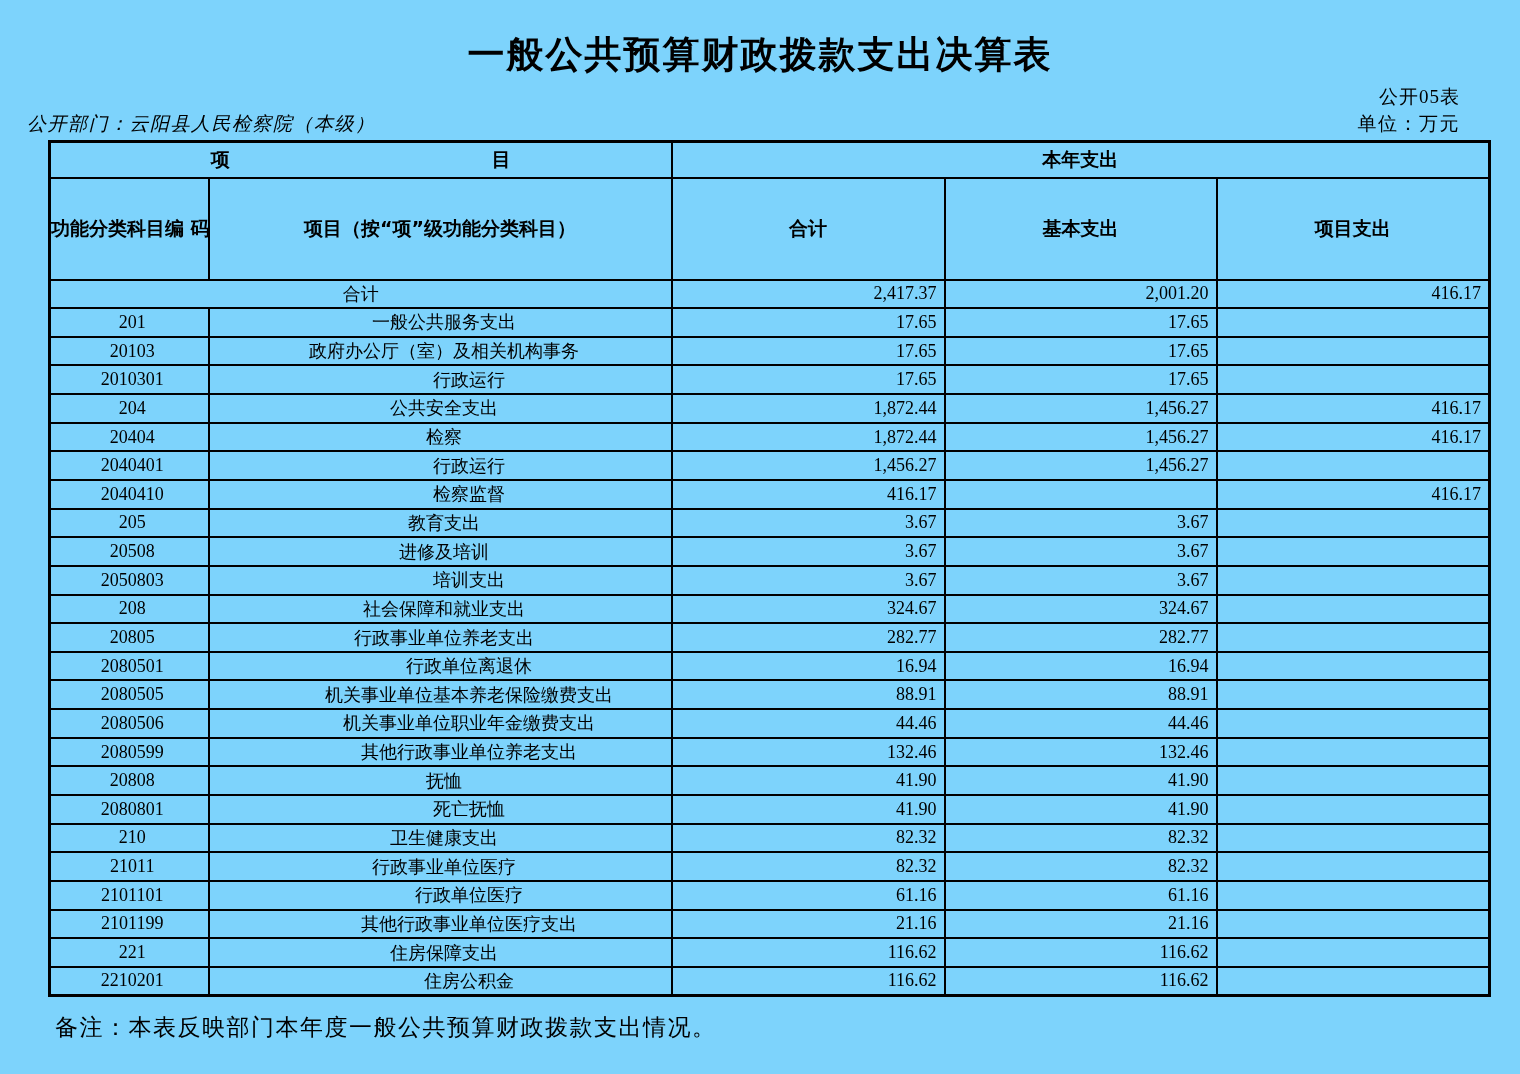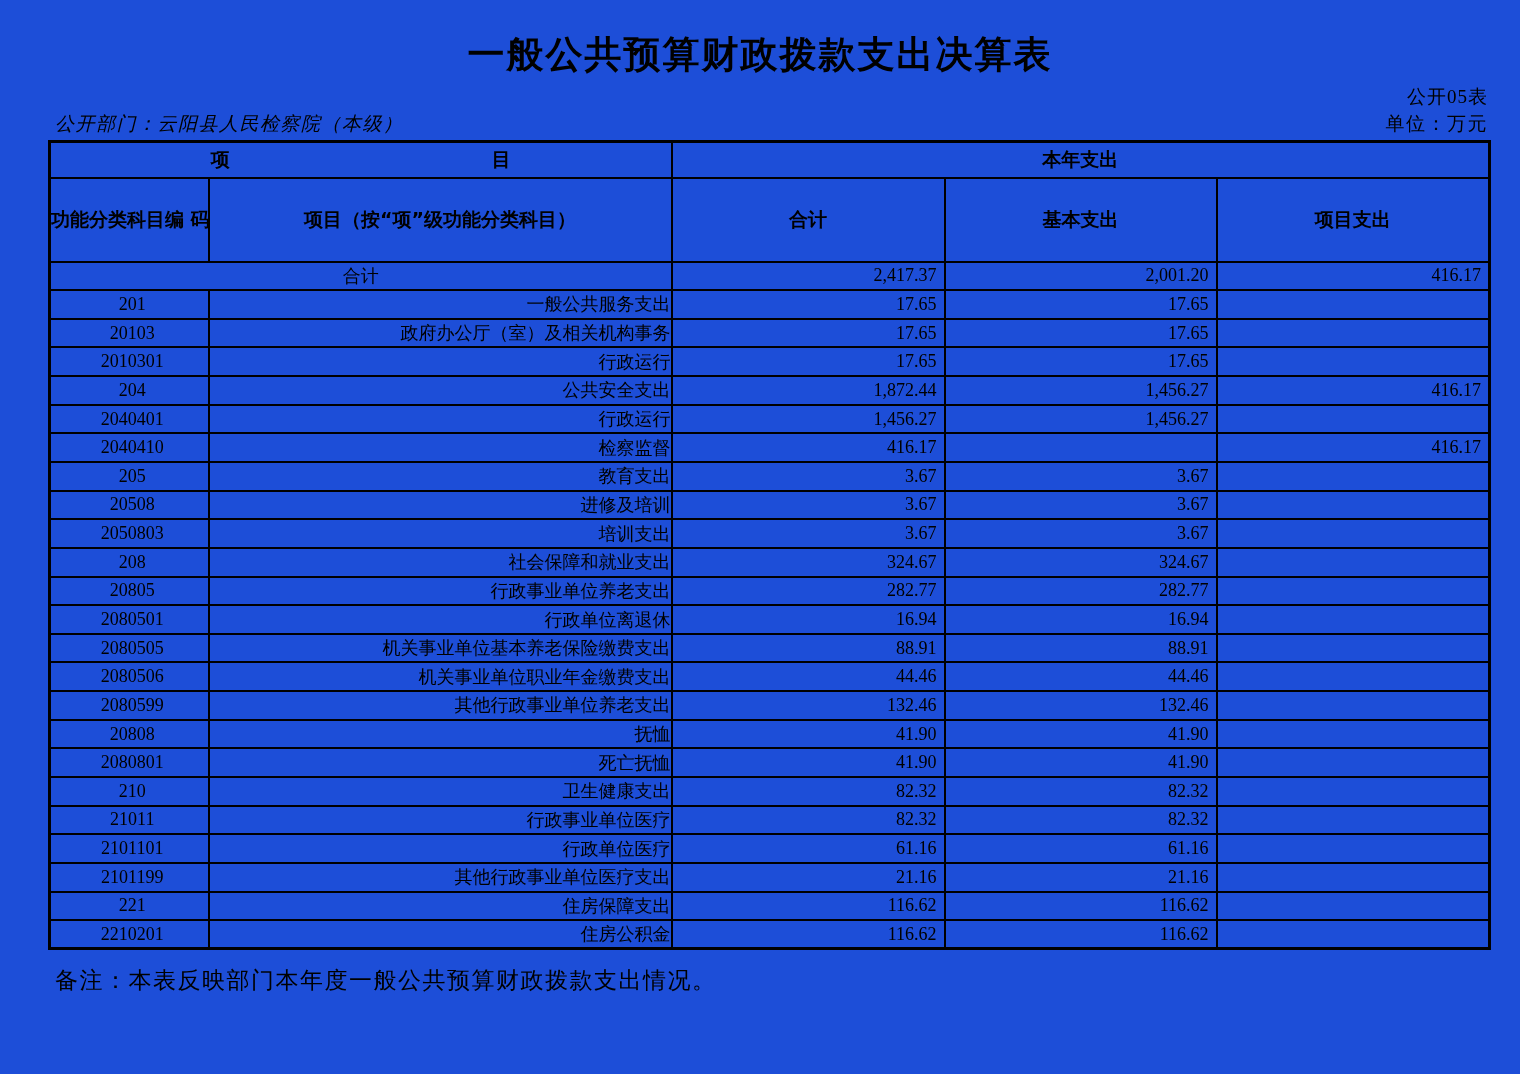--- a/index.html
+++ b/index.html
@@ -1,34 +1,34 @@
 <!DOCTYPE html>
 <html><head>
 <meta charset="utf-8">
 <style>
   * { margin: 0; padding: 0; box-sizing: border-box; }
   html, body { background: #ffffff; }
   .page {
     position: relative;
     width: 1520px;
     height: 1074px;
-    background: #1d4ed8;
+    background: #7dd3fc;
     color: #000000;
     font-family: "Liberation Serif", "DejaVu Serif", serif;
     overflow: hidden;
   }
   .page-title {
     margin-top: 30px;
     text-align: center;
     font-family: "DejaVu Sans", "Liberation Sans", sans-serif;
     font-weight: bold;
     font-size: 37px;
     letter-spacing: 2px;
   }
-  .meta { width: 1440px; margin-left: 48px; }
+  .meta { width: 1440px; margin-left: 20px; }
   .meta-line1 {
     margin-top: 4px;
     text-align: right;
     font-size: 19px;
     letter-spacing: 1px;
   }
   .meta-line2 {
     display: flex;
     justify-content: space-between;
     align-items: flex-end;
@@ -52,31 +52,31 @@
     overflow: hidden;
     white-space: nowrap;
   }
   table.fin th {
     font-family: "DejaVu Sans", "Liberation Sans", sans-serif;
     font-weight: bold;
     text-align: center;
     font-size: 19px;
   }
   tr.hrow1 { height: 36px; }
-  tr.hrow2 { height: 84px; }
+  tr.hrow2 { height: 102px; }
   tbody tr { height: 28.65px; }
   th.code-head { white-space: pre-line; line-height: 1.3; }
   .item-spread {
     display: flex;
     justify-content: space-between;
     width: 300px;
     margin: 0 auto;
   }
   td.code { text-align: center; padding-left: 6px; font-size: 19px; }
-  td.item { text-align: right; padding-left: 8px; }
+  td.item { text-align: center; padding-left: 8px; }
   td.item.indent { padding-left: 58px; }
   td.num { text-align: right; padding-right: 7px; }
   td.total-label { text-align: center; }
   .footnote {
     margin-left: 55px;
     margin-top: 15px;
     font-size: 23px;
     letter-spacing: 1.5px;
   }
 </style>
@@ -151,20 +151,27 @@
       <td class="num"></td>
     </tr>
         <tr>
       <td class="code">204</td>
       <td class="item">公共安全支出</td>
       <td class="num">1,872.44</td>
       <td class="num">1,456.27</td>
       <td class="num">416.17</td>
     </tr>
         <tr>
+      <td class="code">20404</td>
+      <td class="item">检察</td>
+      <td class="num">1,872.44</td>
+      <td class="num">1,456.27</td>
+      <td class="num">416.17</td>
+    </tr>
+        <tr>
       <td class="code">2040401</td>
       <td class="item indent">行政运行</td>
       <td class="num">1,456.27</td>
       <td class="num">1,456.27</td>
       <td class="num"></td>
     </tr>
         <tr>
       <td class="code">2040410</td>
       <td class="item indent">检察监督</td>
       <td class="num">416.17</td>

